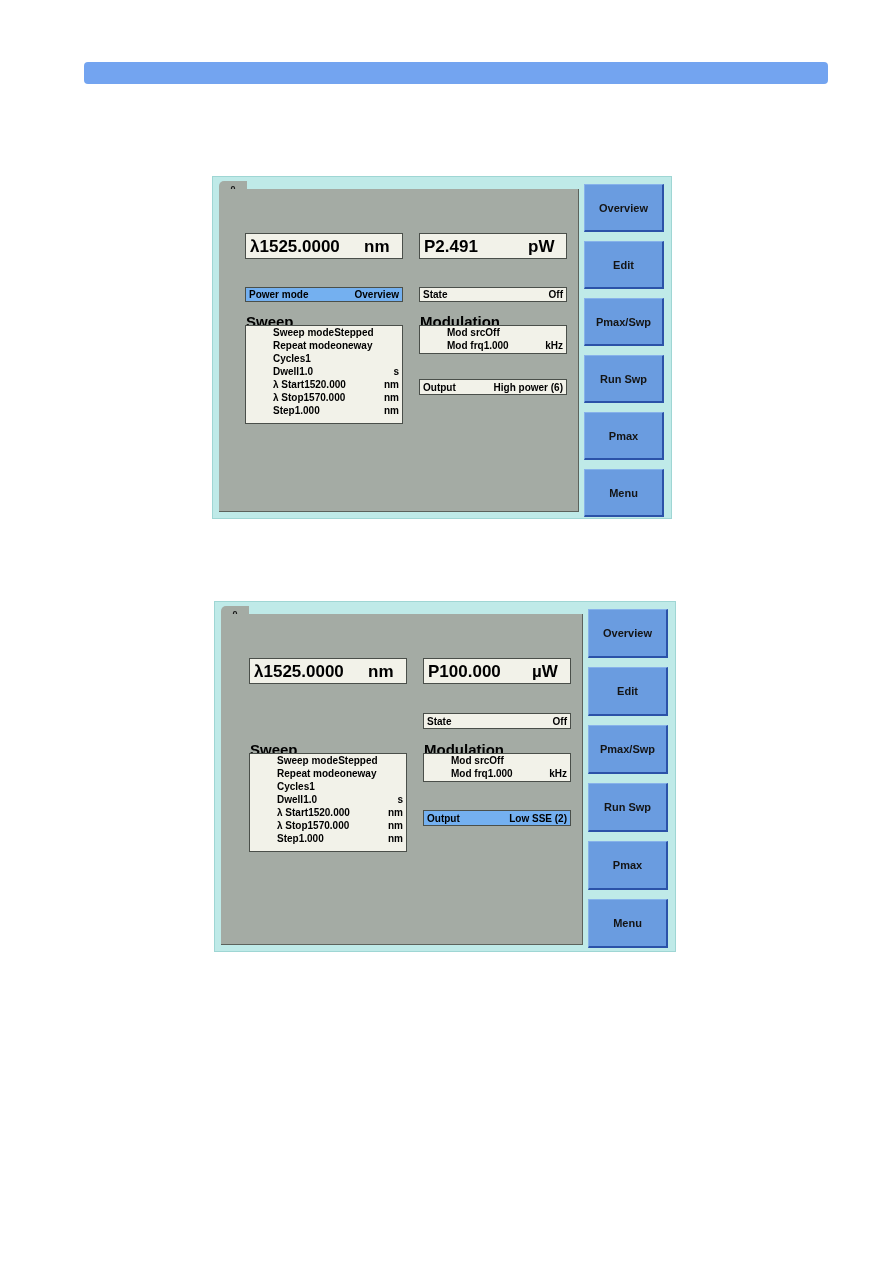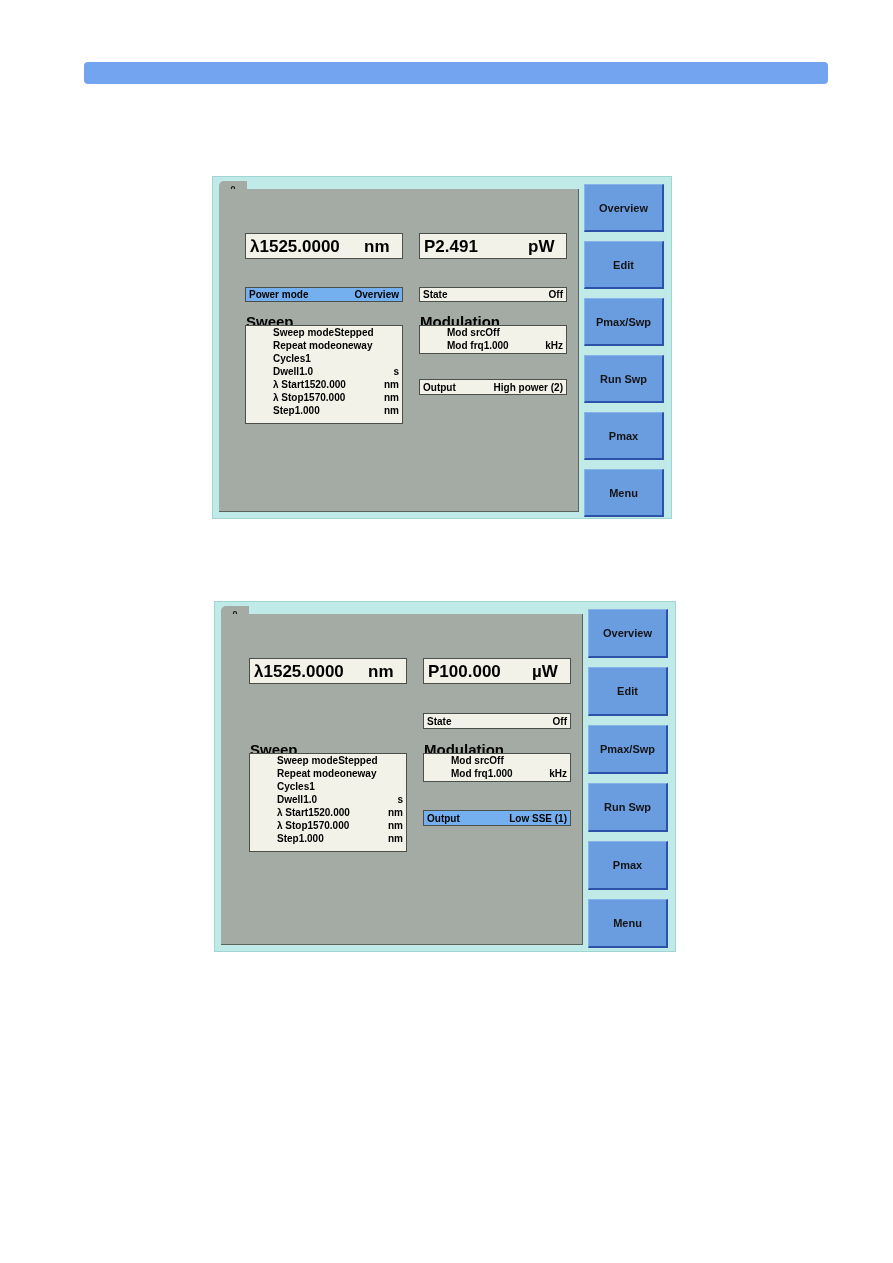--- a/index.html
+++ b/index.html
@@ -248,21 +248,21 @@
       <div class="row">
         <span class="k">Mod frq</span>
         <span class="v">1.000</span>
         <span class="u">kHz</span>
       </div>
     </div>
 
     <div class="box" style="left:200px; top:190px; width:148px; height:16px;">
       <div class="field">
         <span class="k">Output</span>
-        <span class="v">High power (2)</span>
+        <span class="v">High power (6)</span>
       </div>
     </div>
   </div>
 
   <div class="softkeys">
     <div class="softkey" style="top:1px;   height:48px;">Overview</div>
     <div class="softkey" style="top:58px;  height:48px;">Edit</div>
     <div class="softkey" style="top:115px; height:48px;">Pmax/Swp</div>
     <div class="softkey" style="top:172px; height:48px;">Run Swp</div>
     <div class="softkey" style="top:229px; height:48px;">Pmax</div>
@@ -348,21 +348,21 @@
       <div class="row">
         <span class="k">Mod frq</span>
         <span class="v">1.000</span>
         <span class="u">kHz</span>
       </div>
     </div>
 
     <div class="box hilite" style="left:202px; top:196px; width:148px; height:16px;">
       <div class="field">
         <span class="k">Output</span>
-        <span class="v">Low SSE (1)</span>
+        <span class="v">Low SSE (2)</span>
       </div>
     </div>
   </div>
 
   <div class="softkeys">
     <div class="softkey" style="top:1px;   height:49px;">Overview</div>
     <div class="softkey" style="top:59px;  height:49px;">Edit</div>
     <div class="softkey" style="top:117px; height:49px;">Pmax/Swp</div>
     <div class="softkey" style="top:175px; height:49px;">Run Swp</div>
     <div class="softkey" style="top:233px; height:49px;">Pmax</div>

